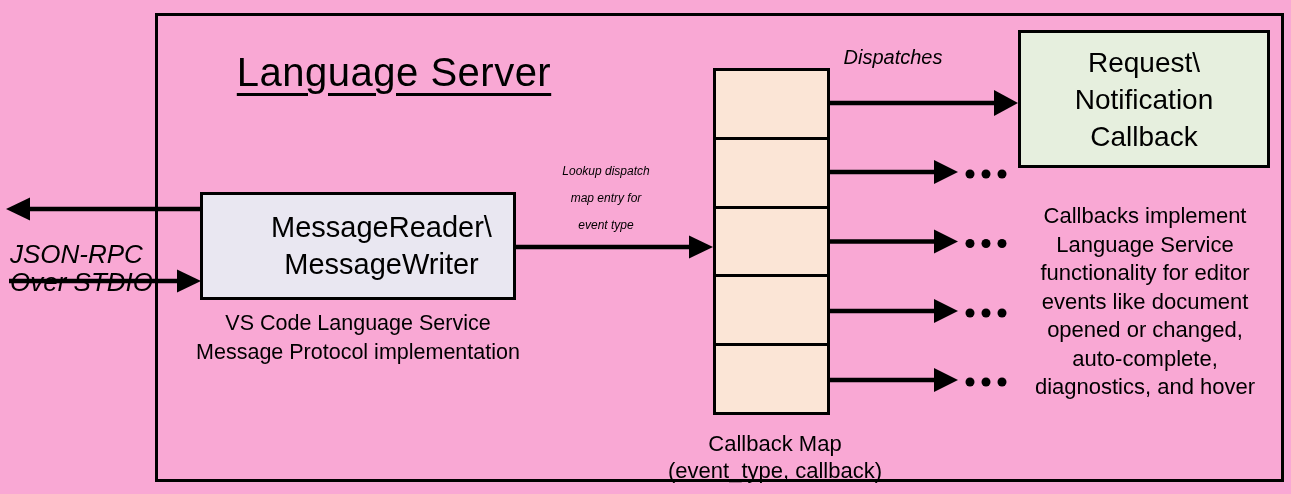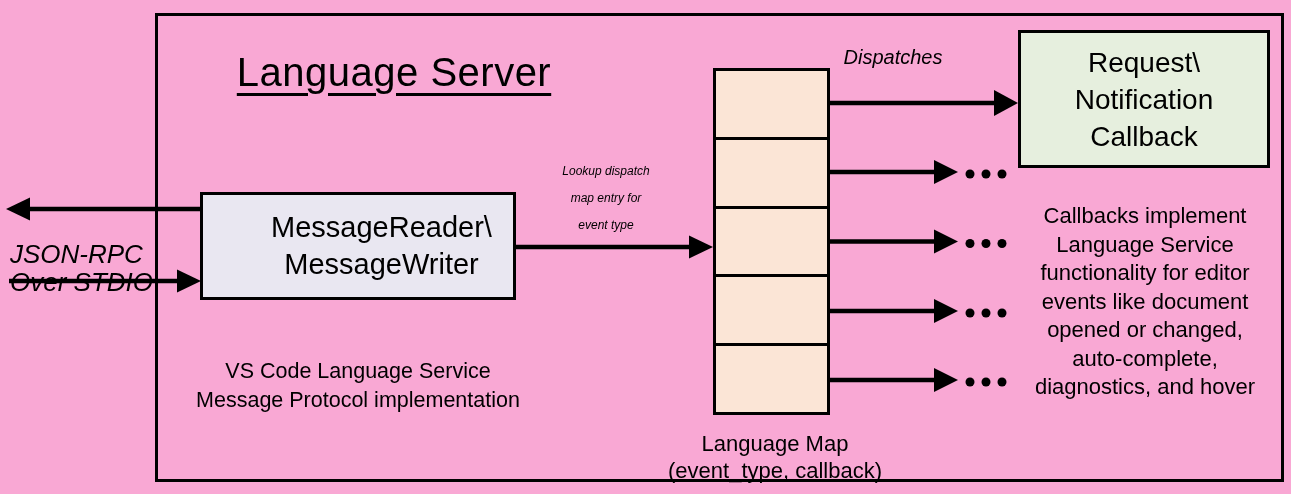--- a/index.html
+++ b/index.html
@@ -17,21 +17,21 @@
     font-size:40px;letter-spacing:.5px;
     text-decoration:underline;text-decoration-thickness:3px;text-underline-offset:7px;
     white-space:nowrap;
   }
   .msgbox{
     left:200px;top:192px;width:316px;height:108px;
     background:#E9E7F1;border:3px solid #000;box-sizing:border-box;
     display:flex;flex-direction:column;align-items:center;justify-content:center;
     font-size:29px;line-height:37px;text-align:center;padding-left:47px;
   }
-  .msgcap{left:160px;top:309px;width:396px;text-align:center;font-size:21.5px;line-height:29px;margin-top:48px;}
+  .msgcap{left:160px;top:309px;width:396px;text-align:center;font-size:21.5px;line-height:29px;}
   .stdio{left:10px;top:240px;width:165px;text-align:left;font-style:italic;font-size:26px;line-height:28px;}
   .lookup{left:500px;top:158px;width:212px;text-align:center;font-style:italic;font-size:12px;line-height:27px;}
   .dispatches{left:818px;top:43px;width:150px;text-align:center;font-style:italic;font-size:20px;line-height:28px;}
   .map{
     left:713px;top:68px;width:117px;height:347px;
     border:3px solid #000;box-sizing:border-box;background:#FBE5D6;
     display:flex;flex-direction:column;
   }
   .map .cell{flex:1;border-top:3px solid #000;}
   .map .cell:first-child{border-top:none;}
@@ -146,21 +146,21 @@
   </div>
 
   <div class="abs map">
     <div class="cell"></div>
     <div class="cell"></div>
     <div class="cell"></div>
     <div class="cell"></div>
     <div class="cell"></div>
   </div>
   <div class="abs maplabel">
-    <div>Language Map</div>
+    <div>Callback Map</div>
     <div>(event_type, callback)</div>
   </div>
 
   <div class="abs cbbox">
     <div>Request\</div>
     <div>Notification</div>
     <div>Callback</div>
   </div>
 
   <div class="abs note">

